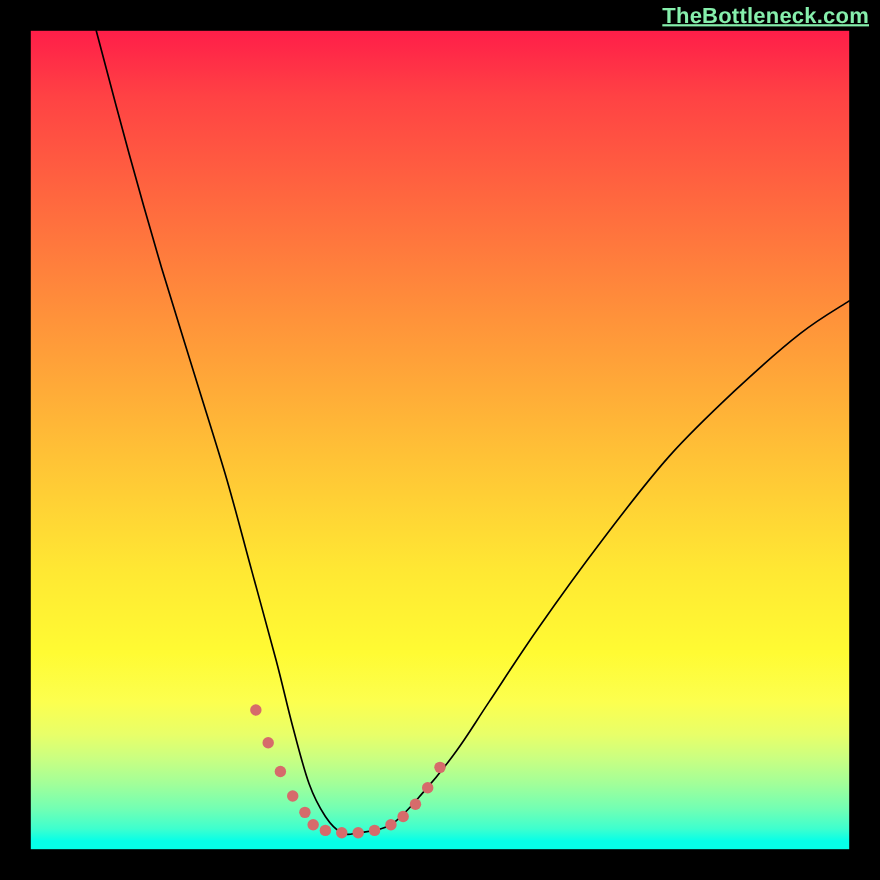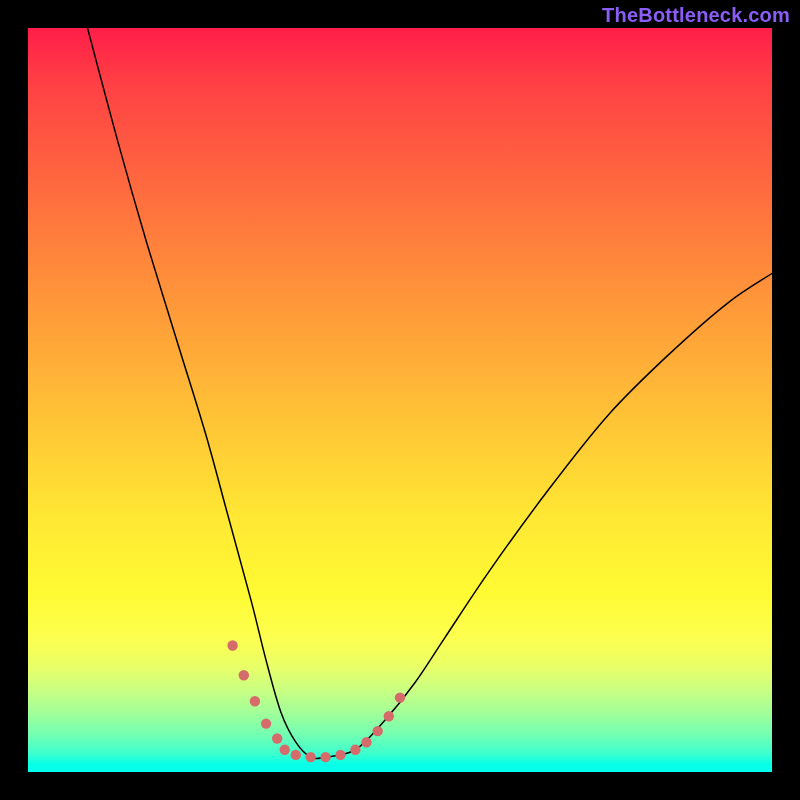--- a/index.html
+++ b/index.html
@@ -34,23 +34,24 @@
       #06ffe8 100%
     );
   }
   .attribution {
     position: absolute;
     top: 4px;
     right: 10px;
     font-family: Arial, Helvetica, sans-serif;
     font-size: 20px;
     font-weight: 600;
-    color: #8b5cf6;
+    color: #86efac;
     letter-spacing: 0.2px;
     user-select: none;
+    text-decoration: underline;
   }
   svg.curve {
     position: absolute;
     left: 0;
     top: 0;
     width: 744px;
     height: 744px;
     overflow: visible;
   }
 </style>

